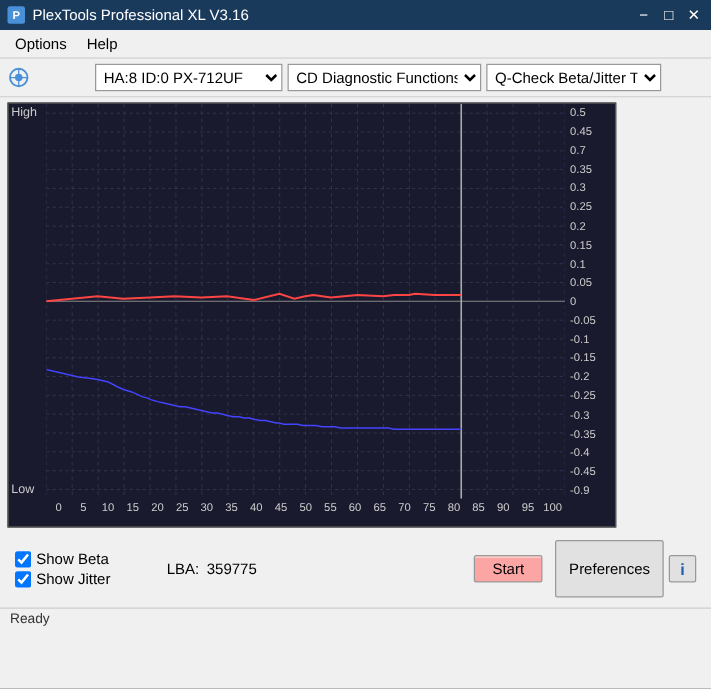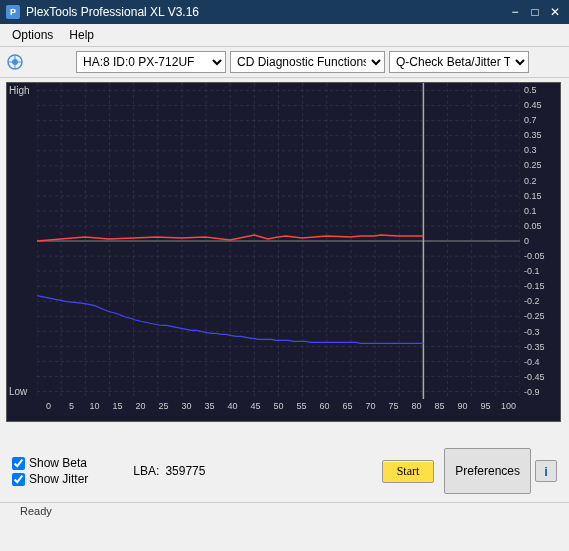--- a/index.html
+++ b/index.html
@@ -94,23 +94,23 @@
     .function-select { width: 155px; }
     .test-select { width: 140px; }
     .main-content {
       background: #f0f0f0;
       padding: 4px 6px;
     }
     .chart-container {
       position: relative;
       background: #1a1a2e;
       border: 1px solid #555;
-      width: 555px;
+      width: 487px;
       height: 340px;
-      margin-bottom: 22px;
+      margin-bottom: 6px;
       overflow: hidden;
     }
     .y-axis-right {
       position: absolute;
       top: 0;
       right: 0;
       width: 40px;
       bottom: 22px;
       display: flex;
       flex-direction: column;
@@ -179,27 +179,26 @@
       display: flex;
       align-items: flex-start;
       gap: 6px;
       margin-left: 35px;
     }
     .lba-label { font-size: 12px; }
     .lba-value { font-size: 12px; }
     .start-btn {
       margin-left: auto;
       padding: 3px 14px;
-      background: #fde047;
+      background: #fca5a5;
       border: 1px solid #999;
       font-size: 12px;
       cursor: pointer;
       border-radius: 2px;
       box-shadow: inset 0 1px 0 rgba(255,255,255,0.8);
-      font-family: Liberation Serif, serif;
     }
     .preferences-section {
       display: flex;
       align-items: center;
       gap: 4px;
     }
     .prefs-btn {
       padding: 15px 10px;
       background: #e1e1e1;
       border: 1px solid #999;
@@ -217,21 +216,21 @@
       display: flex;
       align-items: center;
       justify-content: center;
       font-size: 13px;
       color: #1a5fb4;
       font-weight: bold;
     }
     .status-bar {
       background: #f0f0f0;
       border-top: 1px solid #ccc;
-      padding: 2px 20px;
+      padding: 2px 8px;
       font-size: 11px;
       color: #333;
     }
     .grid-line {
       stroke: #444466;
       stroke-width: 0.5;
       stroke-dasharray: 3,3;
     }
     .zero-line {
       stroke: #888888;

